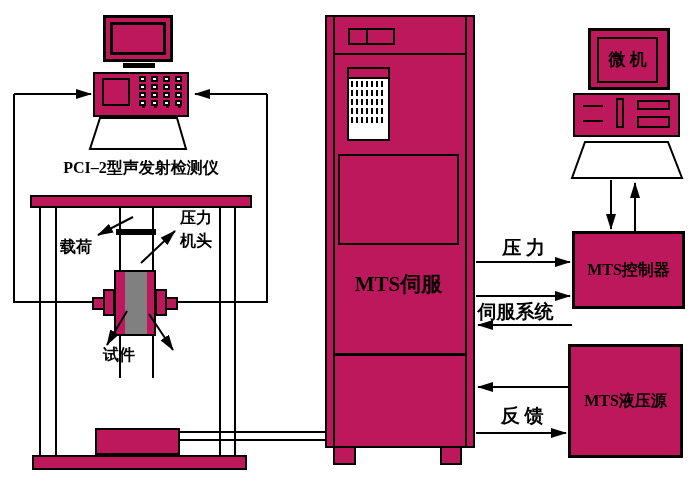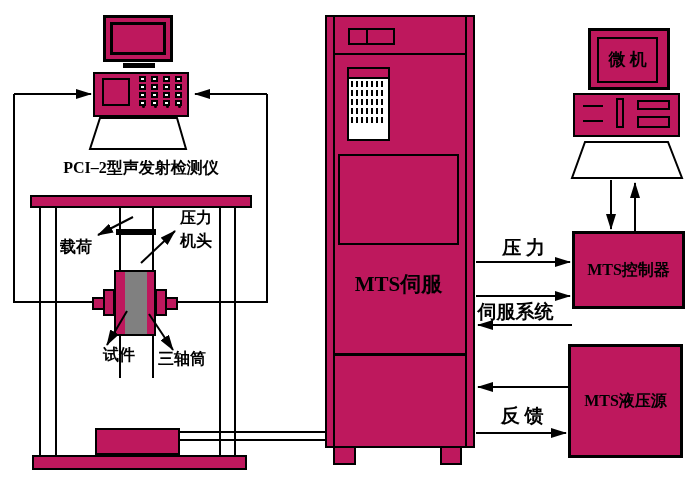--- a/index.html
+++ b/index.html
@@ -75,21 +75,20 @@
   <div class="box" style="left:92px;top:297px;width:13px;height:13px;"></div>
   <div class="box" style="left:155px;top:289px;width:12px;height:27px;"></div>
   <div class="box" style="left:165px;top:297px;width:13px;height:13px;"></div>
 
   <div class="box" style="left:95px;top:428px;width:85px;height:27px;"></div>
 
   <div class="lbl f20" style="left:60px;top:238px;">载荷</div>
   <div class="lbl f20" style="left:180px;top:209px;">压力</div>
   <div class="lbl f20" style="left:180px;top:232px;">机头</div>
   <div class="lbl f20" style="left:80px;top:346px;margin-left:23px;">试件</div>
-  <div class="lbl f20" style="left:158px;top:350px;">三轴筒</div>
 
   <div class="box" style="left:325px;top:15px;width:150px;height:433px;"></div>
   <div class="bar" style="left:333px;top:17px;width:2px;height:429px;"></div>
   <div class="bar" style="left:465px;top:17px;width:2px;height:429px;"></div>
   <div class="bar" style="left:333px;top:53px;width:134px;height:2px;"></div>
   <div class="box" style="left:348px;top:28px;width:47px;height:17px;"></div>
   <div class="bar" style="left:366px;top:29px;width:2px;height:15px;"></div>
   <div class="box" style="left:347px;top:67px;width:43px;height:12px;"></div>
   <div style="position:absolute;left:347px;top:79px;width:43px;height:62px;box-sizing:border-box;border:2px solid #000;border-top:none;background:#fff;">
     <div class="vent-row"></div>

